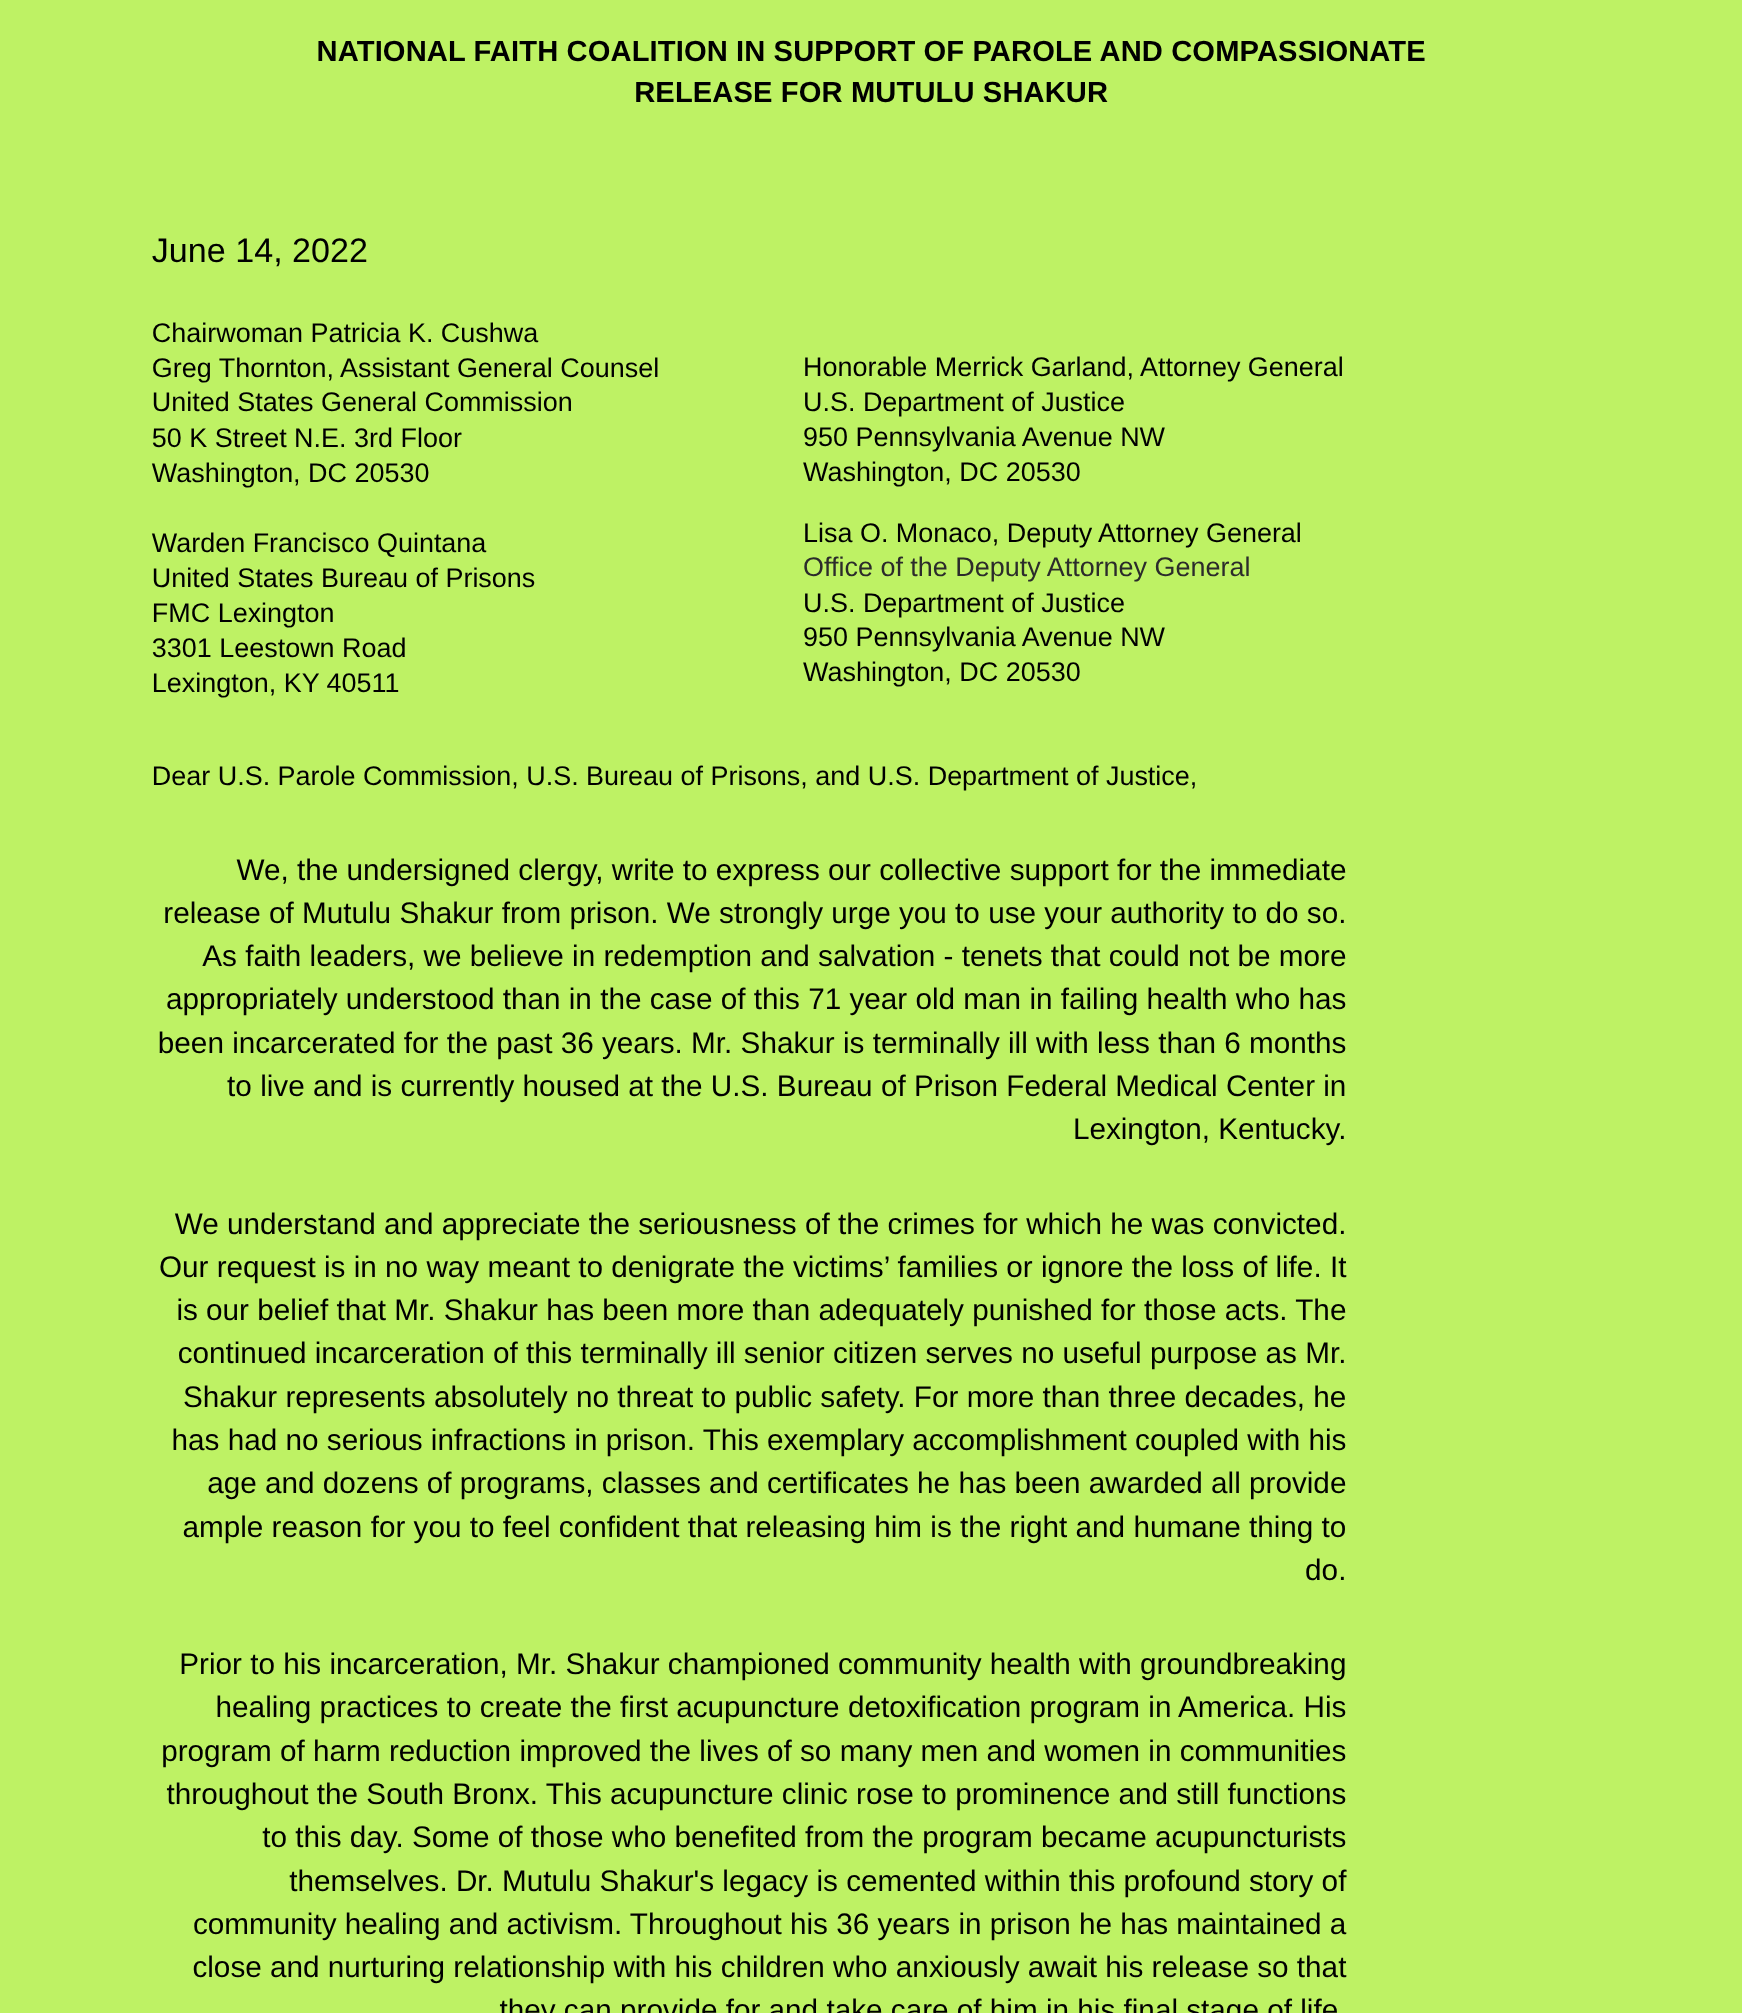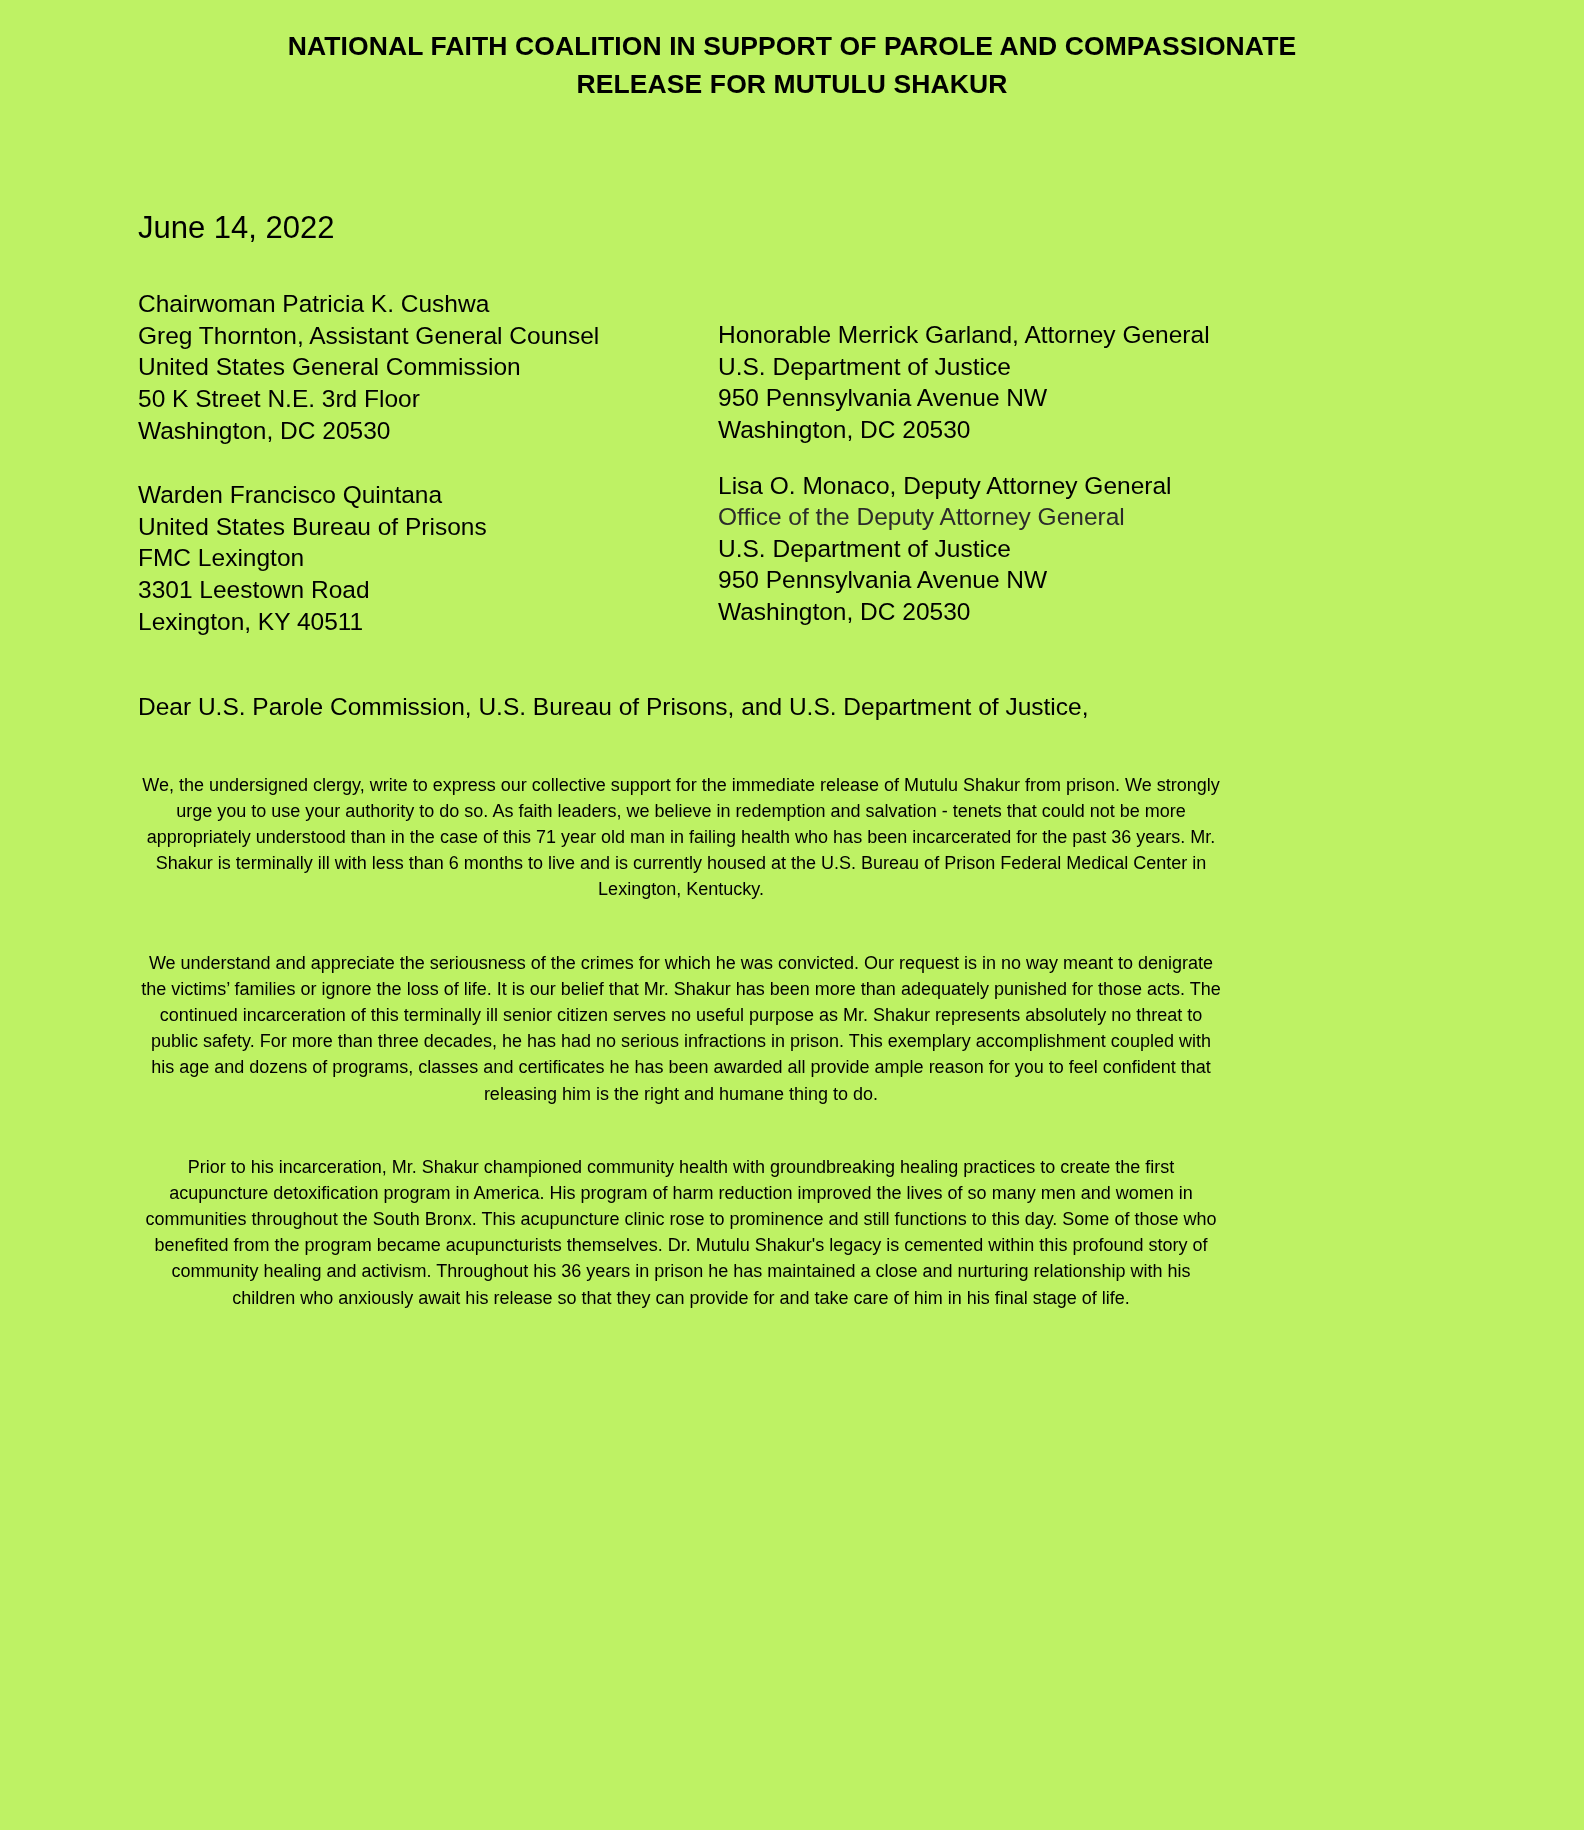--- a/index.html
+++ b/index.html
@@ -51,21 +51,21 @@
     margin-top: 103px;
     font-size: 31px;
     line-height: 1.45;
   }
 
   
   .address-grid {
     margin-top: 37px;
     display: grid;
     grid-template-columns: 580px 1fr;
-    column-gap: 0px;
+    column-gap: 12px;
   }
   .addr-col {
     display: block;
   }
   .addr-block {
     font-size: 24.5px;
     line-height: 1.29;
   }
   .addr-block + .addr-block {
     margin-top: 33px;
@@ -88,23 +88,23 @@
   .salutation {
     margin-top: 52px;
     font-size: 24.5px;
     line-height: 1.45;
     white-space: nowrap;
   }
 
   
   .para {
     margin-top: 47px;
-    font-size: 18px;
+    font-size: 27px;
     line-height: 1.455;
-    text-align: center;
+    text-align: right;
     width: 1086px;
   }
 </style>
 </head>
 <body>
 
 <div class="page">
 
   <div class="title-block">
     <div class="title-line">NATIONAL FAITH COALITION IN SUPPORT OF PAROLE AND COMPASSIONATE</div>

